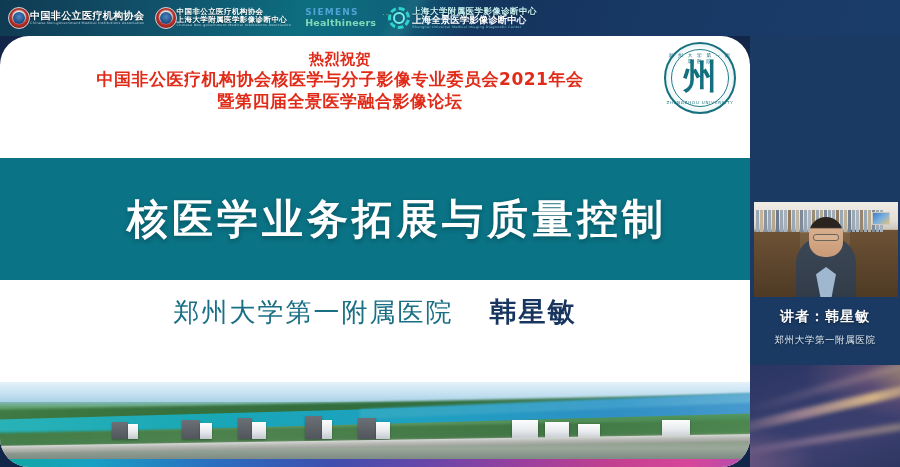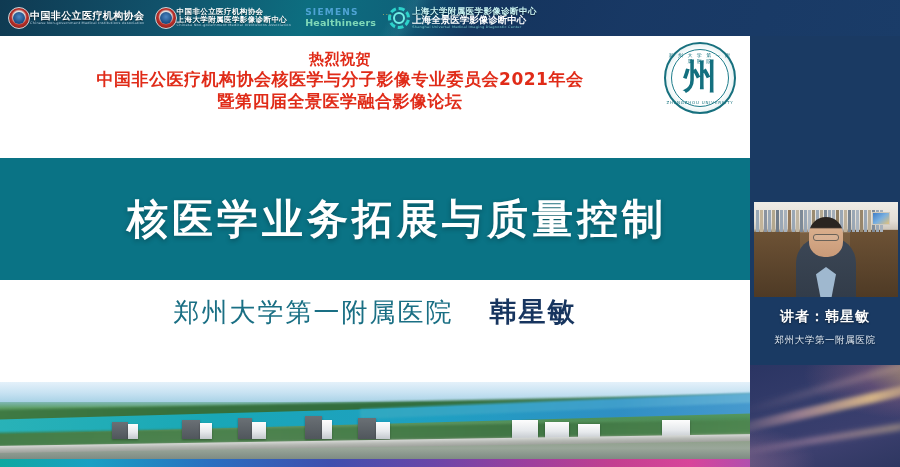--- a/index.html
+++ b/index.html
@@ -76,21 +76,21 @@
     position: absolute; right: 8px; top: 0; height: 36px;
     display: flex; align-items: center;
     color: #ffffff; font-size: 12.5px; font-weight: bold;
     letter-spacing: .2px; white-space: nowrap;
     text-shadow: 0 1px 2px rgba(0,0,0,.55);
   }
 
   
   .slide {
     position: absolute; left: 0; top: 36px; width: 750px; height: 431px;
-    background: #ffffff; overflow: hidden;
+    background: #ffffff; overflow: hidden; border-radius: 29px;
   }
 
   .slide-congrats {
     position: absolute; left: 0; top: 14px; width: 680px;
     text-align: center; color: #e02b18; font-weight: bold;
     line-height: 1.28; letter-spacing: .5px;
   }
   .slide-congrats .l1 { font-size: 15px; }
   .slide-congrats .l2 { font-size: 17px; }
   .slide-congrats .l3 { font-size: 17px; }

